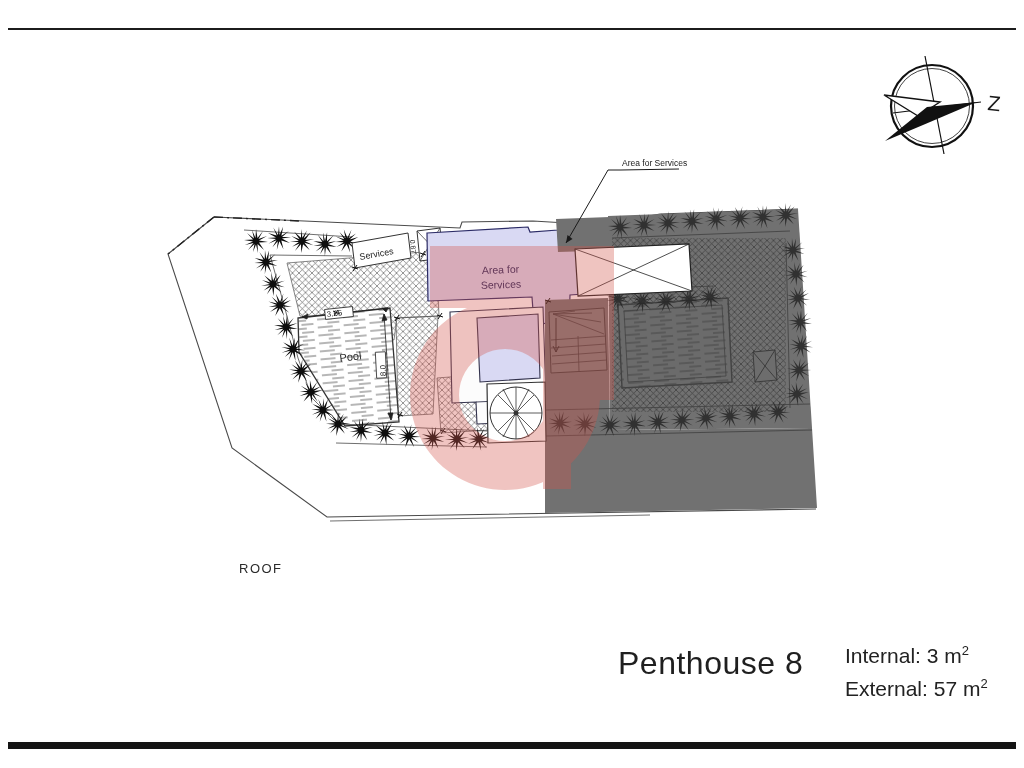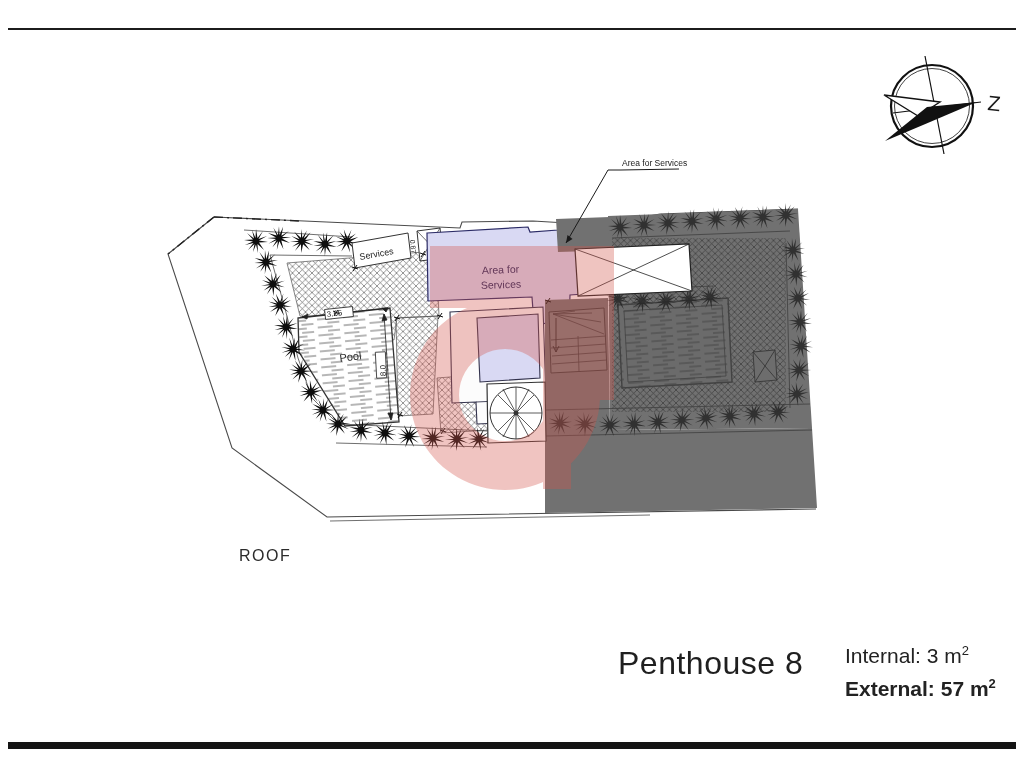--- a/index.html
+++ b/index.html
@@ -1,25 +1,25 @@
 <!DOCTYPE html>
 <html><head>
 <meta charset="utf-8">
 <style>
   html,body{margin:0;padding:0;background:#e8e8e8;}
   .sheet{position:relative;width:1024px;height:768px;background:#ffffff;overflow:hidden;
          font-family:"Liberation Sans", sans-serif;}
   .rule-top{position:absolute;left:8px;right:8px;top:28px;height:2px;background:#1c1c1c;}
   .rule-bottom{position:absolute;left:8px;right:8px;top:742px;height:7px;background:#141414;}
   .plan-svg{position:absolute;left:0;top:0;}
-  .floor-label{position:absolute;left:239px;top:547px;font-size:16px;letter-spacing:1.5px;color:#2b2b2b;}
+  .floor-label{position:absolute;left:239px;top:561px;font-size:13px;letter-spacing:1.5px;color:#2b2b2b;}
   .unit-name{position:absolute;left:618px;top:645px;font-size:32px;color:#1f1f1f;letter-spacing:0.5px;}
   .area-line{position:absolute;left:845px;font-size:21px;color:#222;}
   .area-line sup{font-size:13px;}
-  .int{top:643px;} .ext{top:676px;font-weight:bold;}
+  .int{top:643px;} .ext{top:676px;}
   text{font-family:"Liberation Sans", sans-serif;}
 </style>
 </head>
 <body>
 
 <div class="sheet">
   <div class="rule-top"></div>
 
   <svg class="plan-svg" width="1024" height="768" viewBox="0 0 1024 768">
     <defs>

